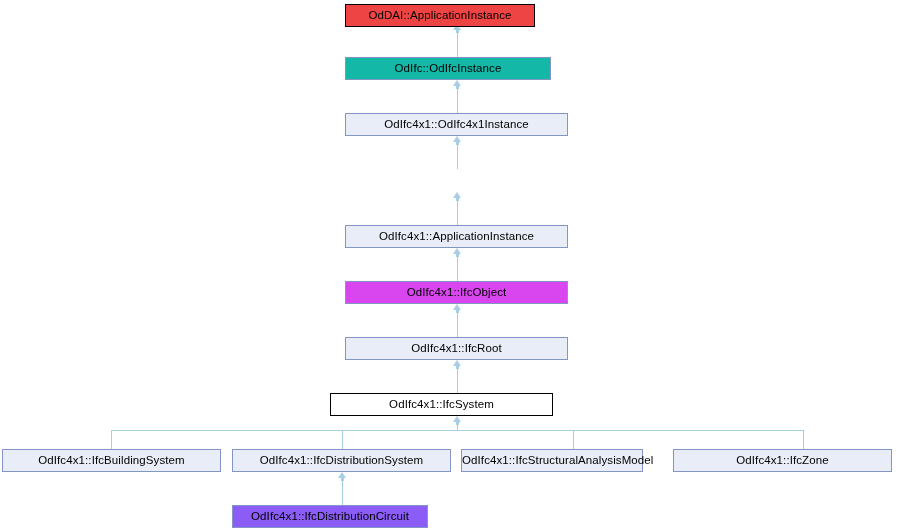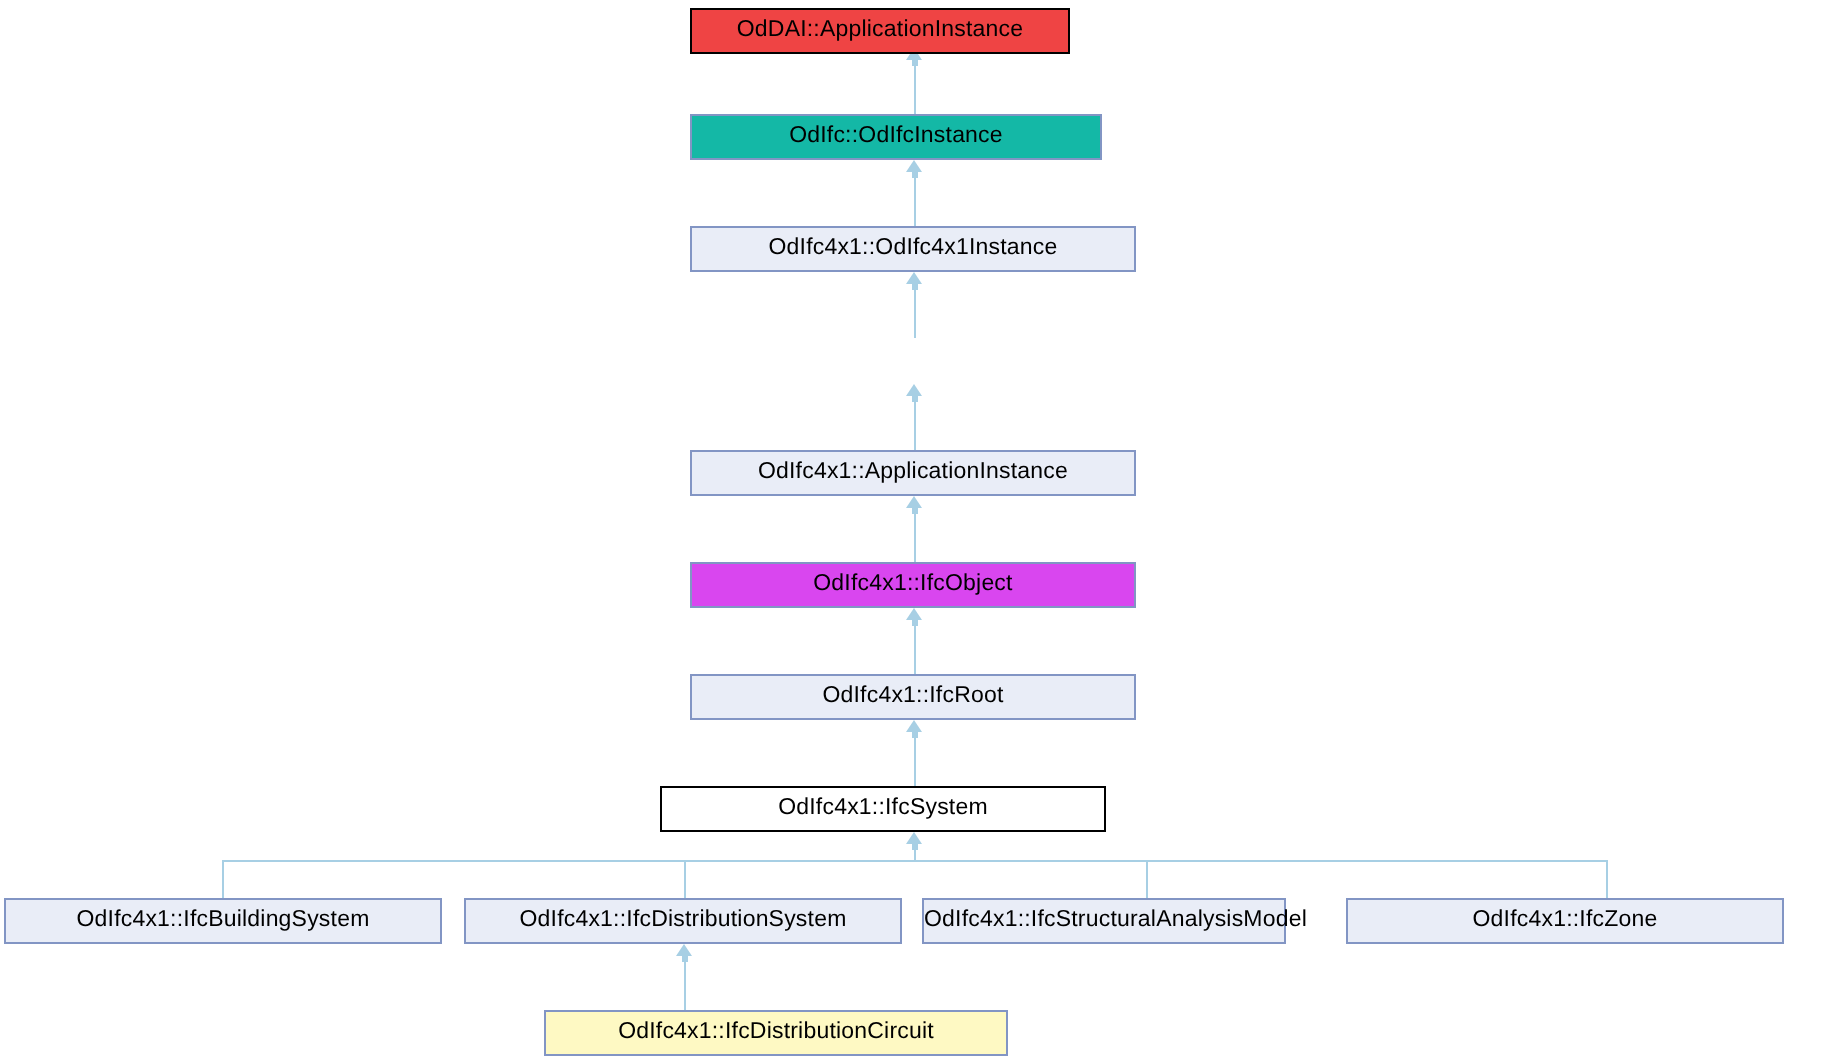--- a/index.html
+++ b/index.html
@@ -112,14 +112,14 @@
     <div class="node node-normal" title="OdIfc::OdIfcInstance" style="left: 345px; top: 57px; width: 206px; background: #14b8a6; border-color: rgb(130, 149, 196); color: rgb(0, 0, 0);">OdIfc::OdIfcInstance</div>
     <div class="node node-normal" title="OdIfc4x1::OdIfc4x1Instance" style="left: 345px; top: 113px; width: 223px; background: rgb(233, 237, 247); border-color: rgb(130, 149, 196); color: rgb(0, 0, 0);">OdIfc4x1::OdIfc4x1Instance</div>
     <div class="node node-normal" title="OdIfc4x1::IfcObjectDefinition" style="left: 345px; top: 225px; width: 223px; background: rgb(233, 237, 247); border-color: rgb(130, 149, 196); color: rgb(0, 0, 0);">OdIfc4x1::ApplicationInstance</div>
     <div class="node node-normal" title="OdIfc4x1::IfcObject" style="left: 345px; top: 281px; width: 223px; background: #d946ef; border-color: rgb(130, 149, 196); color: rgb(0, 0, 0);">OdIfc4x1::IfcObject</div>
     <div class="node node-normal" title="OdIfc4x1::IfcGroup" style="left: 345px; top: 337px; width: 223px; background: rgb(233, 237, 247); border-color: rgb(130, 149, 196); color: rgb(0, 0, 0);">OdIfc4x1::IfcRoot</div>
     <div class="node node-current" title="OdIfc4x1::IfcSystem" style="left: 330px; top: 393px; width: 223px; background: rgb(255, 255, 255); border-color: rgb(0, 0, 0); color: rgb(0, 0, 0);">OdIfc4x1::IfcSystem</div>
     <div class="node node-normal" title="OdIfc4x1::IfcBuildingSystem" style="left: 2px; top: 449px; width: 219px; background: rgb(233, 237, 247); border-color: rgb(130, 149, 196); color: rgb(0, 0, 0);">OdIfc4x1::IfcBuildingSystem</div>
     <div class="node node-normal" title="OdIfc4x1::IfcDistributionSystem" style="left: 232px; top: 449px; width: 219px; background: rgb(233, 237, 247); border-color: rgb(130, 149, 196); color: rgb(0, 0, 0);">OdIfc4x1::IfcDistributionSystem</div>
     <div class="node node-normal" title="OdIfc4x1::IfcStructuralAnalysisModel" style="left: 461px; top: 449px; width: 182px; background: rgb(233, 237, 247); border-color: rgb(130, 149, 196); color: rgb(0, 0, 0);">OdIfc4x1::IfcStructuralAnalysisModel</div>
     <div class="node node-normal" title="OdIfc4x1::IfcZone" style="left: 673px; top: 449px; width: 219px; background: rgb(233, 237, 247); border-color: rgb(130, 149, 196); color: rgb(0, 0, 0);">OdIfc4x1::IfcZone</div>
-    <div class="node node-normal" title="OdIfc4x1::IfcDistributionCircuit" style="left: 232px; top: 505px; width: 232px; background: #fef9c3; border-color: rgb(130, 149, 196); color: rgb(0, 0, 0); margin-left: 40px;">OdIfc4x1::IfcDistributionCircuit</div>
+    <div class="node node-normal" title="OdIfc4x1::IfcDistributionCircuit" style="left: 232px; top: 505px; width: 196px; background: #8b5cf6; border-color: rgb(130, 149, 196); color: rgb(0, 0, 0);">OdIfc4x1::IfcDistributionCircuit</div>
   </div>
 
 </body></html>

